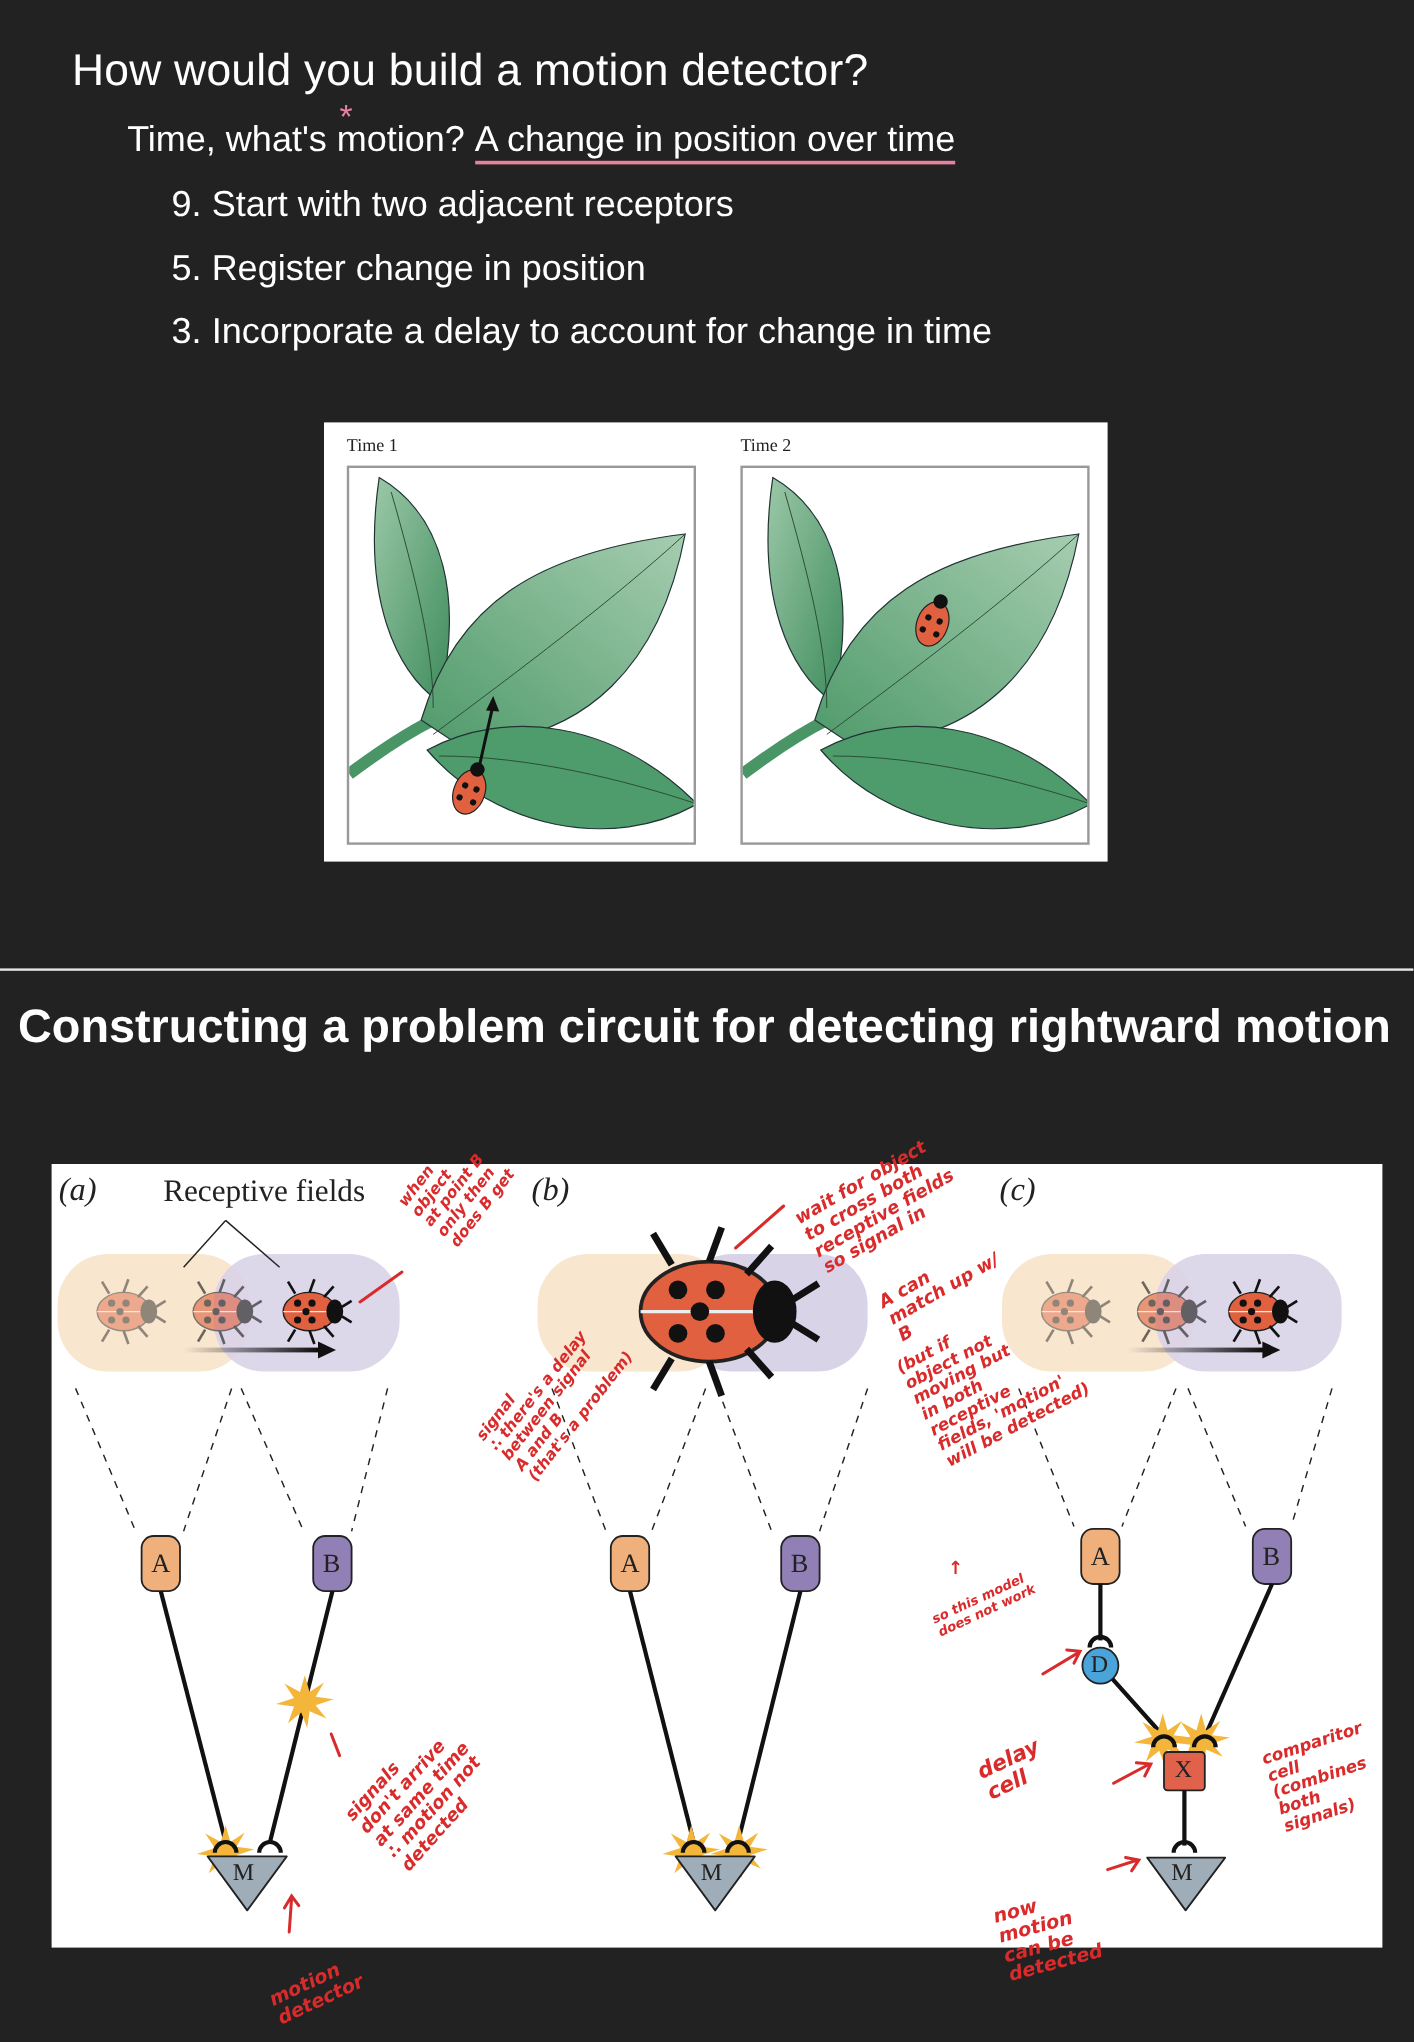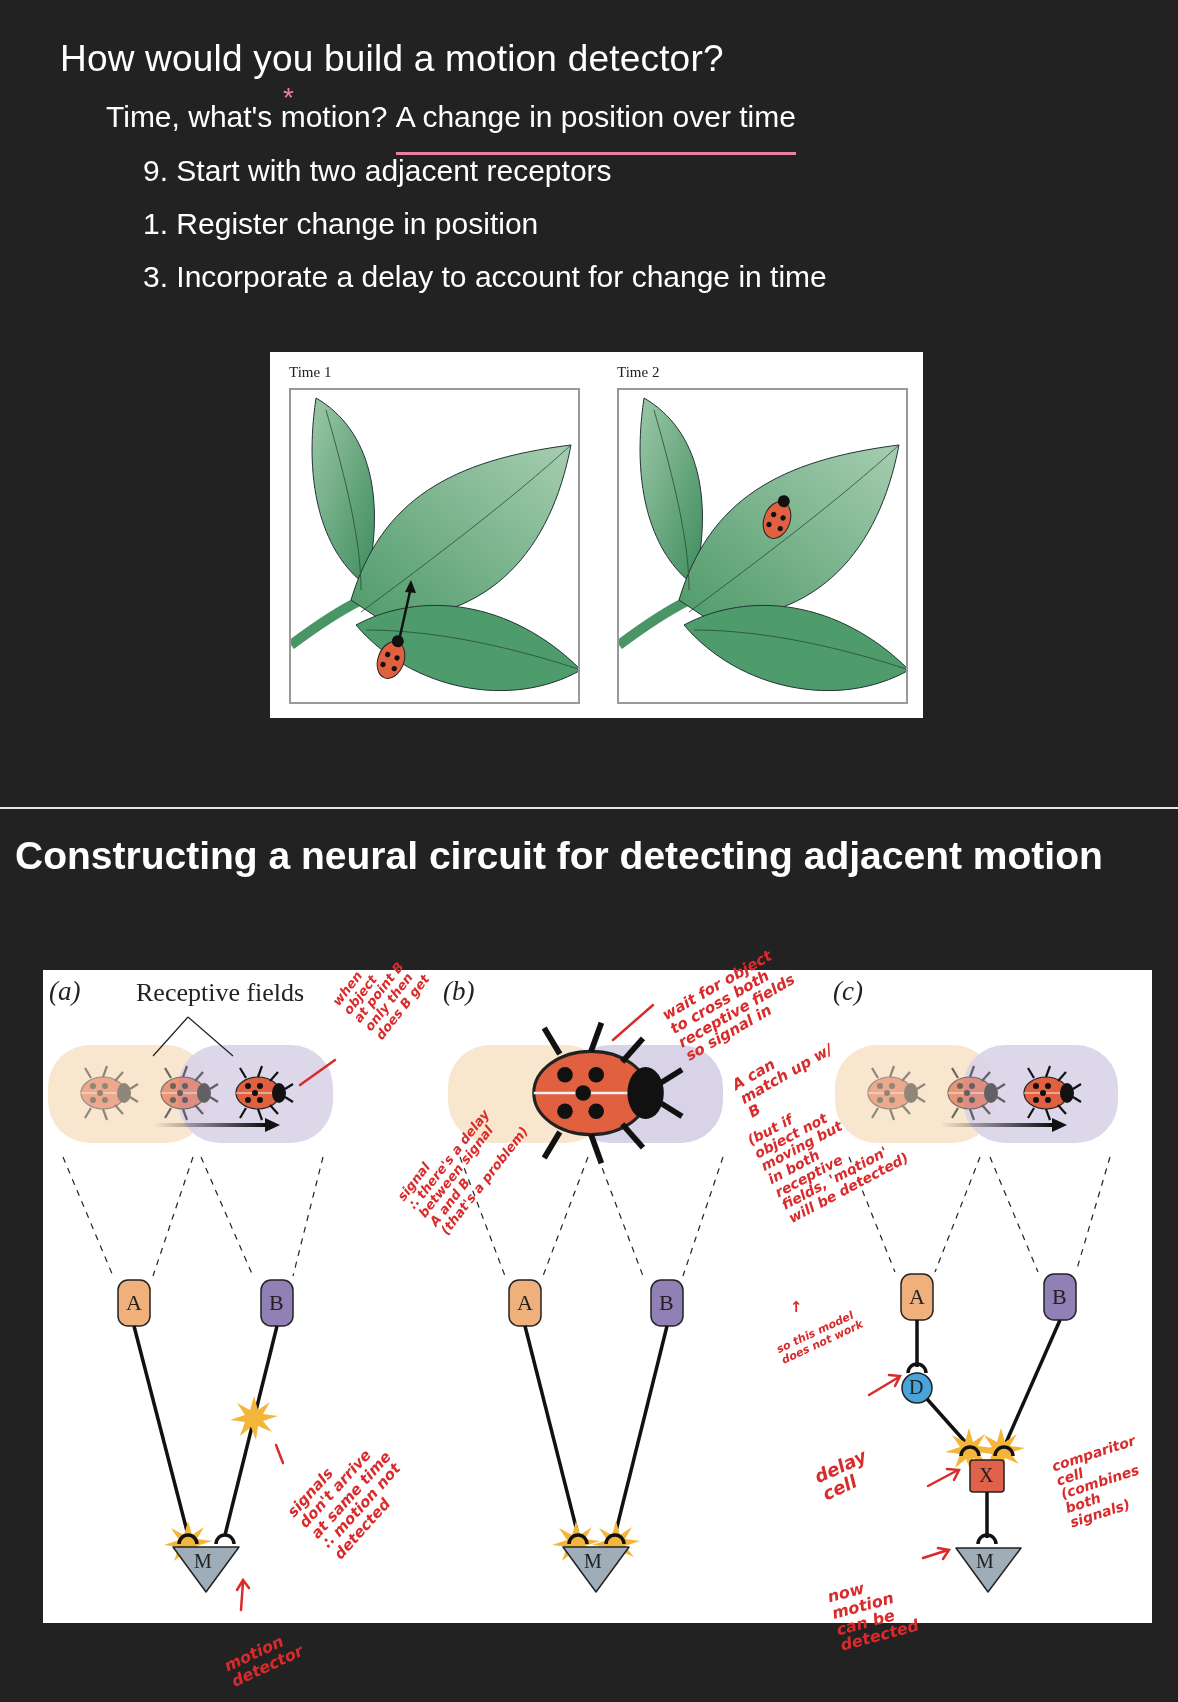--- a/index.html
+++ b/index.html
@@ -1,40 +1,40 @@
 <!DOCTYPE html>
 <html><head>
 <meta charset="utf-8">
 <style>
   html,body{margin:0;padding:0;}
   body{width:1178px;height:1702px;background:#222222;position:relative;overflow:hidden;font-family:"Liberation Sans","DejaVu Sans",sans-serif;color:#ffffff;}
   .abs{position:absolute;}
   .h1{left:60px;top:38px;font-size:37px;white-space:nowrap;letter-spacing:0.2px;}
   .sub{left:106px;top:100px;font-size:30px;white-space:nowrap;}
-  .sub .ul{display:inline-block;border-bottom:3px solid #e8819f;padding-bottom:18px;}
+  .sub .ul{display:inline-block;border-bottom:3px solid #e8819f;padding-bottom:0;}
   .star{left:283px;top:84px;color:#e8819f;font-size:28px;line-height:1;}
   .li{left:143px;font-size:30px;white-space:nowrap;}
   .sep{left:0;top:807px;width:1178px;height:2px;background:#e6e6e6;}
   .h2{left:15px;top:834px;font-size:39px;font-weight:bold;white-space:nowrap;}
   .fig1{left:270px;top:352px;width:653px;height:366px;background:#fff;}
   .fig1 .lbl{position:absolute;top:12px;font-family:"Liberation Serif","DejaVu Serif",serif;font-size:15px;color:#222;}
   .fig1 .frame{position:absolute;top:36px;width:291px;height:316px;border:2px solid #999;box-sizing:border-box;background:#fff;overflow:hidden;}
   .fig2{left:43px;top:970px;width:1109px;height:653px;background:#fff;}
   .serif{font-family:"Liberation Serif","DejaVu Serif",serif;color:#222;}
   .hand{font-family:"DejaVu Sans",sans-serif;color:#d92b2b;font-style:italic;font-weight:bold;white-space:nowrap;line-height:1.05;}
   svg{position:absolute;left:0;top:0;overflow:visible;}
 </style>
 </head>
 <body>
 
 <div class="abs h1">How would you build a motion detector?</div>
 <div class="abs star">*</div>
 <div class="abs sub"><span>Time, what's motion? </span><span class="ul">A change in position over time</span></div>
 <div class="abs li" style="top:154px">9. Start with two adjacent receptors</div>
-<div class="abs li" style="top:207px">1. Register change in position</div>
+<div class="abs li" style="top:207px">5. Register change in position</div>
 <div class="abs li" style="top:260px">3. Incorporate a delay to account for change in time</div>
 
 <div class="abs fig1">
   <div class="lbl" style="left:19px">Time 1</div>
   <div class="lbl" style="left:347px">Time 2</div>
 
   <div class="frame" style="left:19px">
     <svg width="291" height="316" viewBox="0 0 291 316">
       <defs>
         <linearGradient id="lg1" x1="0" y1="0" x2="1" y2="1">
@@ -85,21 +85,21 @@
         <circle cx="-5" cy="-4" r="2.6" fill="#111"></circle>
           <circle cx="5" cy="-4" r="2.6" fill="#111"></circle>
         <circle cx="-6" cy="7" r="2.6" fill="#111"></circle>
           <circle cx="6" cy="7" r="2.6" fill="#111"></circle>
       </g>
     </svg>
   </div>
 </div>
 
 <div class="abs sep"></div>
-<div class="abs h2">Constructing a neural circuit for detecting adjacent motion</div>
+<div class="abs h2">Constructing a problem circuit for detecting rightward motion</div>
 
 <div class="abs fig2">
   <svg width="1109" height="653" viewBox="0 0 1109 653">
     <defs>
       <linearGradient id="arr" x1="0" x2="1">
           <stop offset="0" stop-color="#000" stop-opacity="0"></stop>
           <stop offset="1" stop-color="#000"></stop>
         </linearGradient>
       <g id="bug">
         <ellipse cx="0" cy="0" rx="22" ry="16" fill="#e0603f" stroke="#222" stroke-width="1.2"></ellipse>

